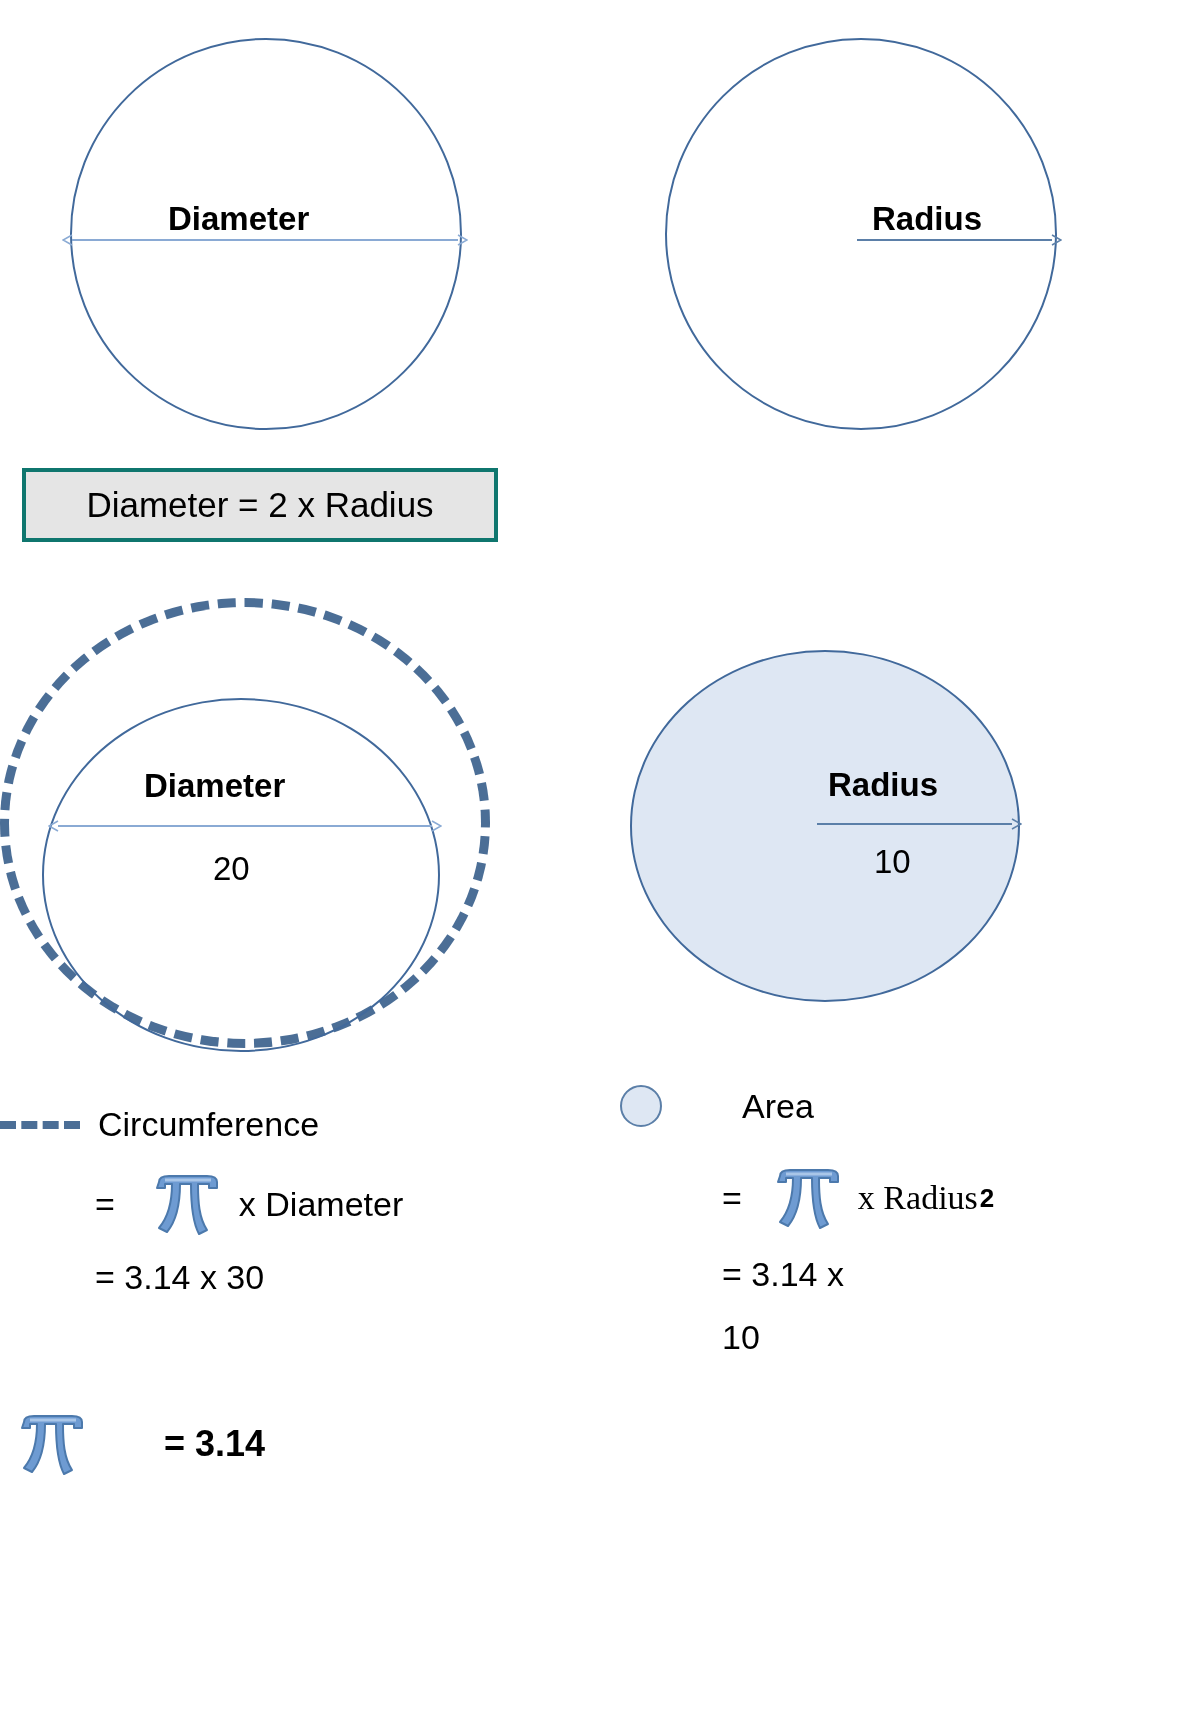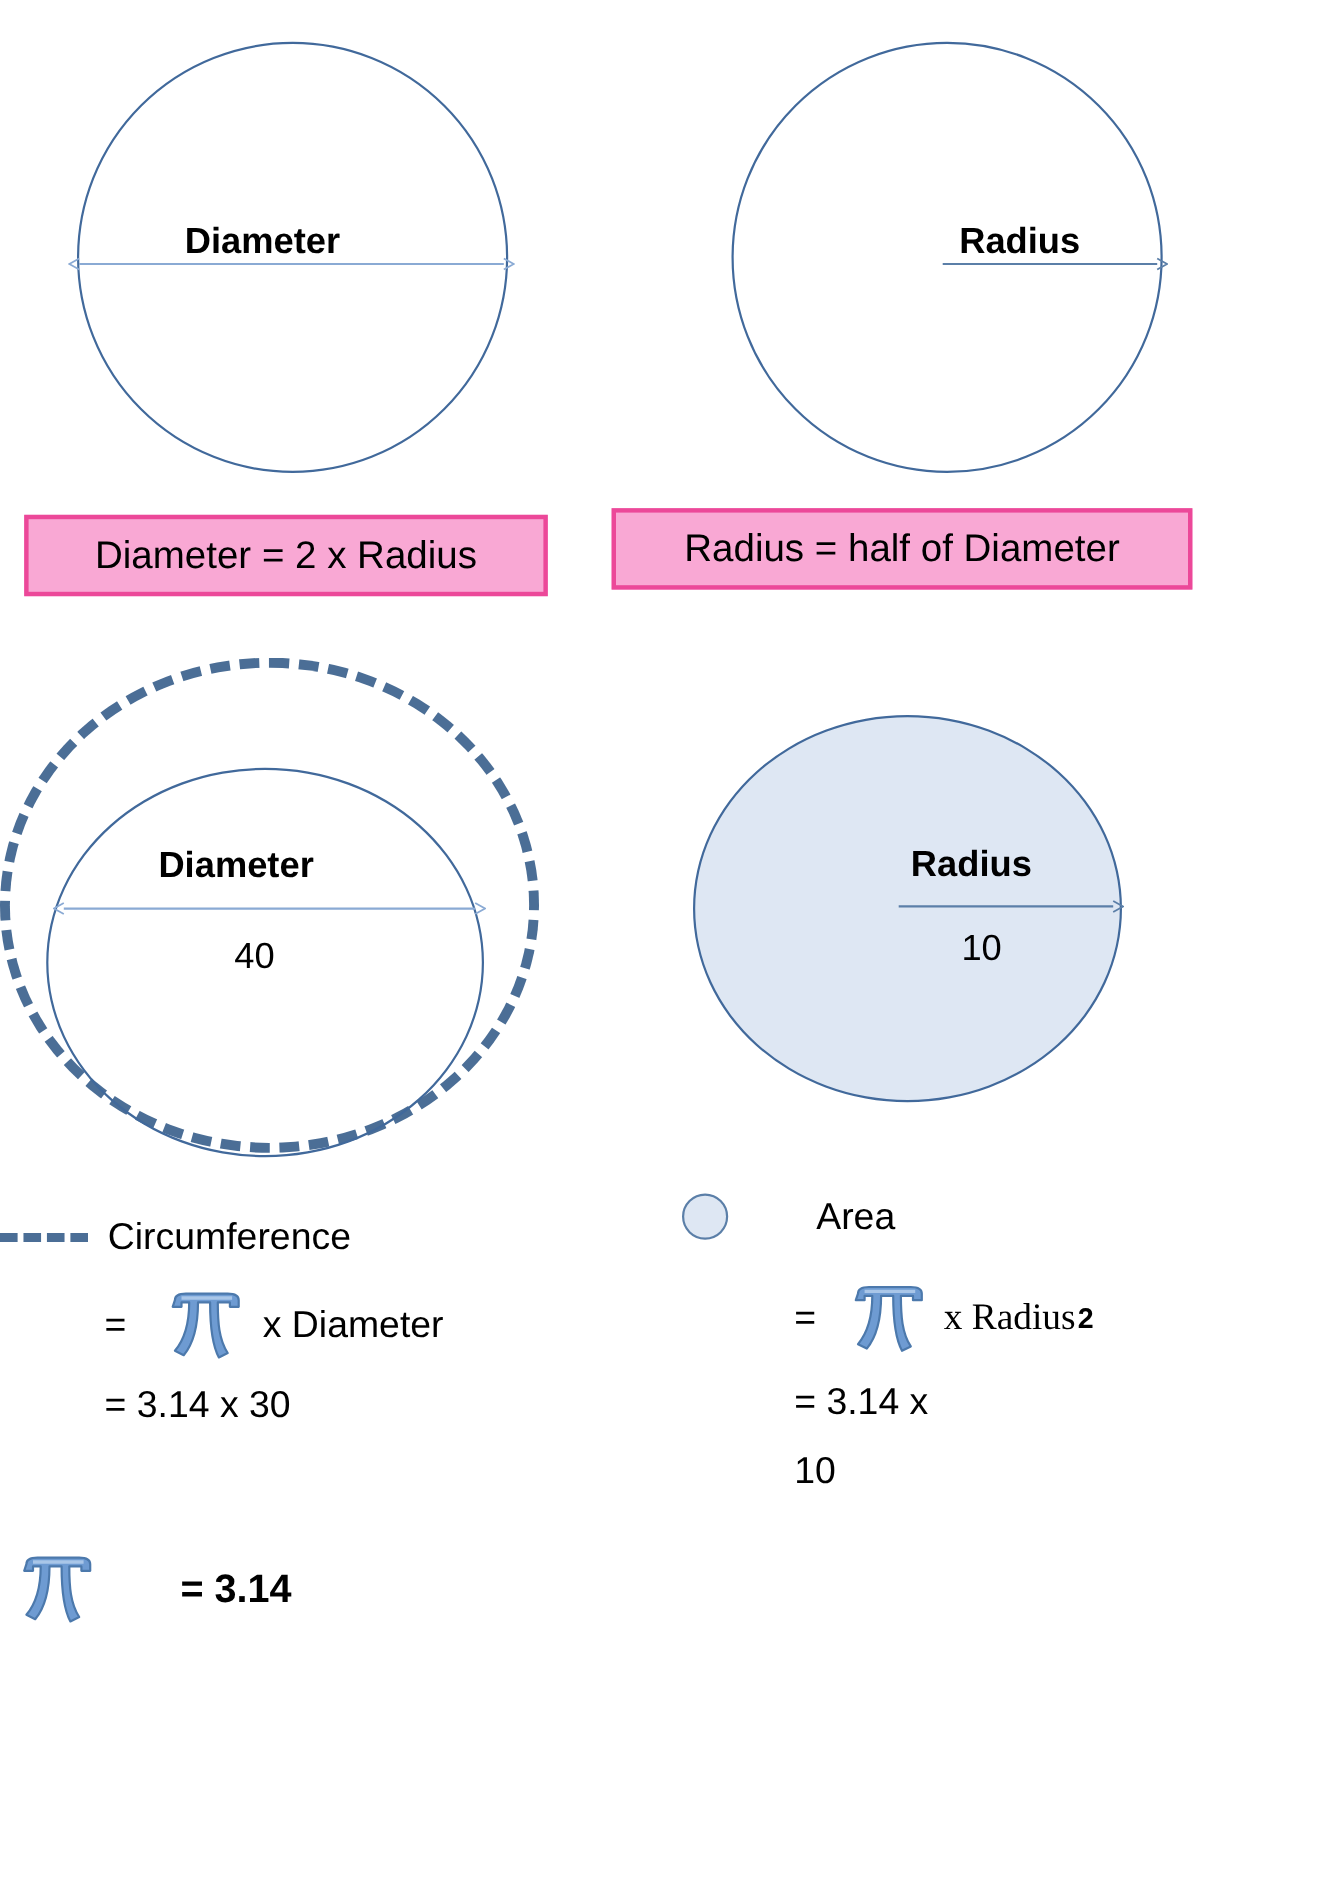--- a/index.html
+++ b/index.html
@@ -55,22 +55,22 @@
     letter-spacing: 0px;
   }
   .lbl-num {
     font-size: 33px;
     color: #000;
     white-space: nowrap;
   }
 
   
   .formula-box {
-    border: 4px solid #ec4899;
-    background: #f9a8d4;
+    border: 4px solid #0f766e;
+    background: #e5e5e5;
     box-sizing: border-box;
     display: flex;
     align-items: center;
     justify-content: center;
   }
   .formula-box span {
     font-size: 35px;
     color: #000;
     white-space: nowrap;
   }
@@ -134,35 +134,32 @@
   <div class="abs lbl-bold" style="left:872px; top:200px;">Radius</div>
 
   <svg class="abs arrow-svg" style="left:855px; top:222px;" width="210" height="40">
     <line x1="2" y1="18" x2="197" y2="18" stroke="#5B7FA8" stroke-width="2" marker-end="url(#arrR2)"></line>
   </svg>
 
   <div class="abs formula-box" style="left:22px; top:468px; width:476px; height:74px;">
     <span>Diameter = 2 x Radius</span>
   </div>
 
-  <div class="abs formula-box" style="left:556px; top:462px; width:528px; height:74px;">
-    <span>Radius = half of Diameter</span>
-  </div>
 
   <div class="abs circle-dashed" style="left:0px; top:598px; width:490px; height:450px;"></div>
 
   <div class="abs circle-outline" style="left:42px; top:698px; width:398px; height:354px;"></div>
 
   <div class="abs lbl-bold" style="left:144px; top:767px;">Diameter</div>
 
   <svg class="abs arrow-svg" style="left:48px; top:808px;" width="398" height="40">
     <line x1="10" y1="18" x2="384" y2="18" stroke="#8AAAD4" stroke-width="2" marker-start="url(#arrL)" marker-end="url(#arrR)"></line>
   </svg>
 
-  <div class="abs lbl-num" style="left:213px; top:850px;">40</div>
+  <div class="abs lbl-num" style="left:213px; top:850px;">20</div>
 
   <div class="abs circle-filled" style="left:630px; top:650px; width:390px; height:352px;"></div>
 
   <div class="abs lbl-bold" style="left:828px; top:766px;">Radius</div>
 
   <svg class="abs arrow-svg" style="left:815px; top:806px;" width="210" height="40">
     <line x1="2" y1="18" x2="197" y2="18" stroke="#5B7FA8" stroke-width="2" marker-end="url(#arrR2)"></line>
   </svg>
 
   <div class="abs lbl-num" style="left:874px; top:843px;">10</div>

